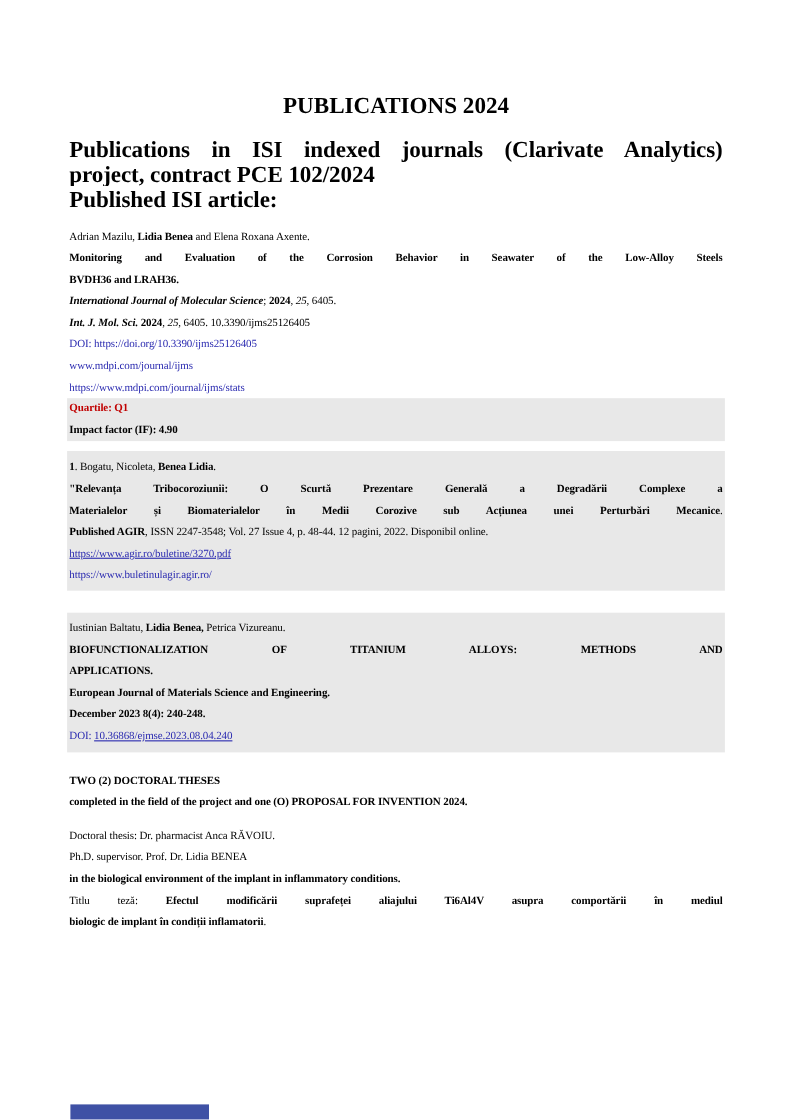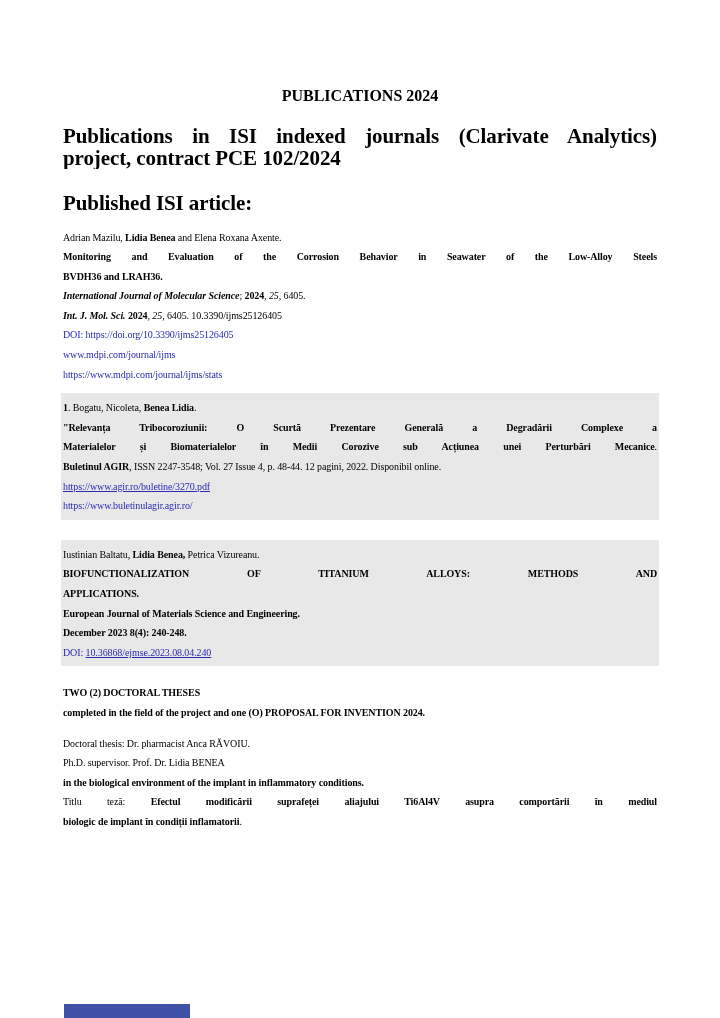--- a/index.html
+++ b/index.html
@@ -10,24 +10,24 @@
   }
   .content { position:absolute; left:63px; top:0; width:594px; }
   .line { font-size:10px; line-height:19.6px; height:19.6px; overflow:hidden; letter-spacing:-0.1px; white-space:normal; }
   .stretch { text-align:justify; text-align-last:justify; }
   .b { font-weight:bold; }
   .i { font-style:italic; }
   .bi { font-weight:bold; font-style:italic; }
   .link { color:var(--link, #2a2ab0); }
   .u { text-decoration:underline; }
   .red { color:var(--quartile_red, #c00000); }
-  .doc-title { margin-top:86px; font-size:16px; line-height:20px; font-weight:bold; text-align:center; }
+  .doc-title { margin-top:86px; font-size:21px; line-height:20px; font-weight:bold; text-align:center; }
   .h1line { font-size:21px; font-weight:bold; line-height:21.5px; height:21.5px; overflow:hidden; letter-spacing:-0.1px; }
   .isi-heading { margin-top:20px; }
-  .published { margin-top:24px; }
+  .published { margin-top:2px; }
   .art1 { margin-top:13px; }
   .hl { background:var(--highlight, #e8e8e8); }
   .band { margin-left:-2px; width:calc(100% + 4px); padding:0 2px; }
   .bdi-heading { margin-top:17px; }
   .block { margin-left:-2px; width:calc(100% + 4px); padding:5px 2px 4px 2px; }
   .block1 { margin-top:9px; }
   .block2 { margin-top:20px; }
   .theses-head { margin-top:17px; }
   .theses-body { margin-top:11px; }
   .footer-bar {
@@ -52,28 +52,32 @@
 
     <div class="art1">
       <div class="line"><span>Adrian Mazilu, </span><span class="b">Lidia Benea</span><span> and Elena Roxana Axente.</span></div>
       <div class="line stretch b">Monitoring and Evaluation of the Corrosion Behavior in Seawater of the Low-Alloy Steels</div>
       <div class="line b">BVDH36 and LRAH36.</div>
       <div class="line"><span class="bi">International Journal of Molecular Science</span><span>; </span><span class="b">2024</span><span>, </span><span class="i">25</span><span>, 6405.</span></div>
       <div class="line"><span class="bi">Int. J. Mol. Sci.</span><span> </span><span class="b">2024</span><span>, </span><span class="i">25</span><span>, 6405. 10.3390/ijms25126405</span></div>
       <div class="line"><span class="link">DOI: </span><span class="link">https://doi.org/10.3390/ijms25126405</span></div>
       <div class="line"><span class="link">www.mdpi.com/journal/ijms</span></div>
       <div class="line"><span class="link">https://www.mdpi.com/journal/ijms/stats</span></div>
+      <div class="hl band">
+        <div class="line b red">Quartile: Q1</div>
+        <div class="line b">Impact factor (IF): 4.90</div>
+      </div>
     </div>
 
 
     <div class="hl block block1">
       <div class="line"><span class="b">1</span><span>. Bogatu, Nicoleta, </span><span class="b">Benea Lidia</span><span>.</span></div>
       <div class="line stretch b">"Relevanța Tribocoroziunii: O Scurtă Prezentare Generală a Degradării Complexe a</div>
       <div class="line stretch"><span class="b">Materialelor și Biomaterialelor în Medii Corozive sub Acțiunea unei Perturbări Mecanice</span><span>.</span></div>
-      <div class="line"><span class="b">Buletinul AGIR</span><span>, ISSN 2247-3548; Vol. 27 Issue 4, p. 48-44. 12 pagini, 2022. Disponibil online.</span></div>
+      <div class="line"><span class="b">Published AGIR</span><span>, ISSN 2247-3548; Vol. 27 Issue 4, p. 48-44. 12 pagini, 2022. Disponibil online.</span></div>
       <div class="line"><span class="link u">https://www.agir.ro/buletine/3270.pdf</span></div>
       <div class="line"><span class="link">https://www.buletinulagir.agir.ro/</span></div>
     </div>
 
     <div class="hl block block2">
       <div class="line"><span>Iustinian Baltatu, </span><span class="b">Lidia Benea,</span><span> Petrica Vizureanu.</span></div>
       <div class="line stretch b">BIOFUNCTIONALIZATION OF TITANIUM ALLOYS: METHODS AND</div>
       <div class="line b">APPLICATIONS.</div>
       <div class="line b">European Journal of Materials Science and Engineering.</div>
       <div class="line b">December 2023 8(4): 240-248.</div>

